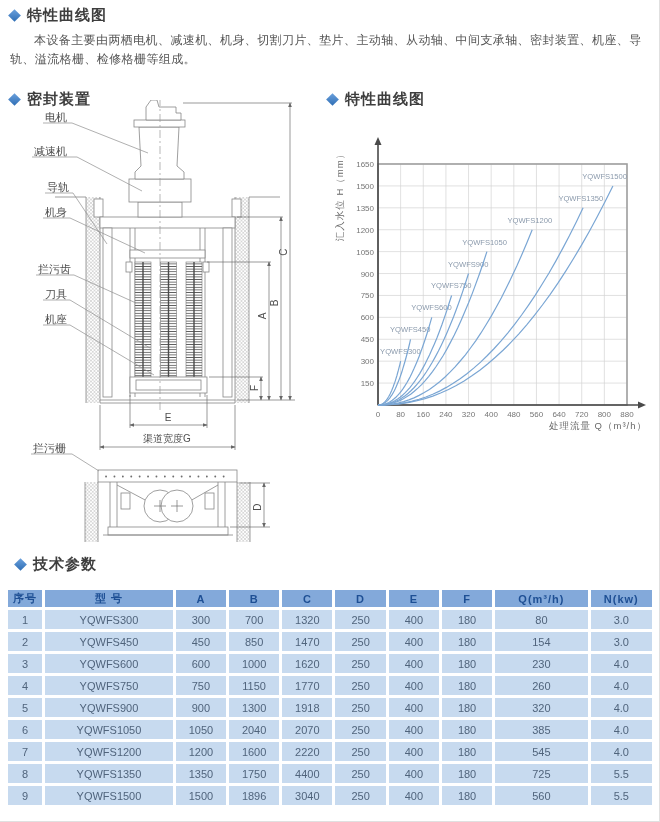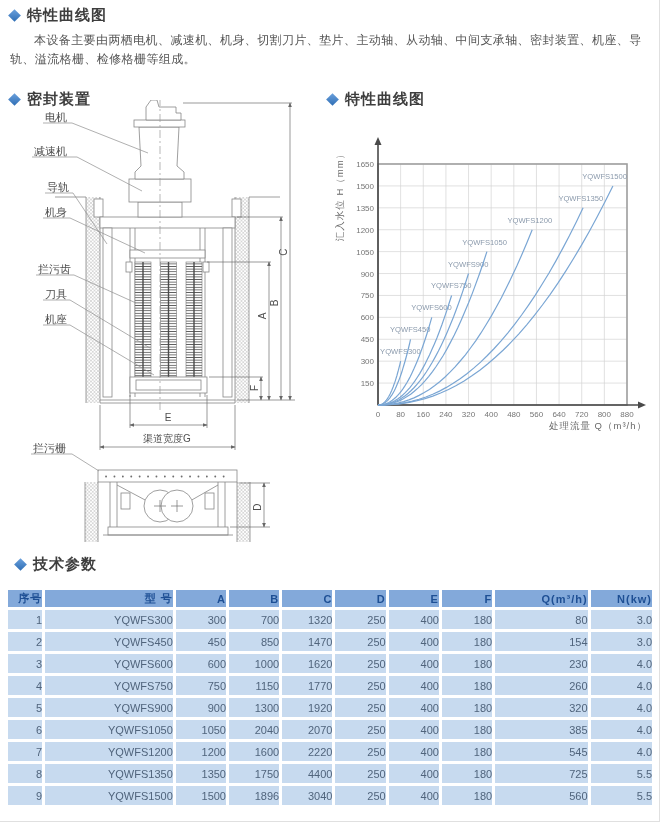--- a/index.html
+++ b/index.html
@@ -7,21 +7,21 @@
         font-family:"Liberation Sans","DejaVu Sans",sans-serif;
         border-right:1px solid #e0e0e0;border-bottom:1px solid #e0e0e0;box-sizing:border-box;}
   .heading{position:absolute;display:flex;align-items:center;gap:8px;
            font-size:15px;font-weight:bold;color:#3e3e3e;letter-spacing:1px;}
   .diamond{width:9px;height:9px;flex:0 0 9px;transform:rotate(45deg);
            background:linear-gradient(135deg,#6ba1dd,var(--accent,#2e6db4));}
   .intro{position:absolute;left:10px;top:31px;width:642px;font-size:12px;color:#555;
          line-height:1.58;text-indent:2em;letter-spacing:.4px;}
   
   table.params{position:absolute;left:5px;top:587px;width:650px;border-collapse:separate;
-               border-spacing:3px;table-layout:fixed;font-size:11px;text-align:right;}
+               border-spacing:3px;table-layout:fixed;font-size:11px;text-align:center;}
   table.params th{background:var(--th-bg,#83a9da);color:#1e4f94;font-weight:bold;
                   height:15px;padding:1px 0;letter-spacing:1px;}
   table.params td{background:var(--td-bg,#c7daef);color:#50647c;height:19px;padding:0;}
   
   svg text{font-family:"Liberation Sans","DejaVu Sans",sans-serif;}
   .ln{stroke:#878787;stroke-width:.8;fill:none;}
   .fw{stroke:#878787;stroke-width:.8;fill:#fff;}
   .thk{stroke:#4a4a4a;stroke-width:1.4;}
   .cl{stroke:#9a9a9a;stroke-width:.7;fill:none;stroke-dasharray:8 3 2 3;}
   .dim{stroke:#6e6e6e;stroke-width:.7;fill:none;}
@@ -315,21 +315,21 @@
           <td>400</td>
           <td>180</td>
           <td>260</td>
           <td>4.0</td>
         </tr>
         <tr>
           <td>5</td>
           <td>YQWFS900</td>
           <td>900</td>
           <td>1300</td>
-          <td>1920</td>
+          <td>1918</td>
           <td>250</td>
           <td>400</td>
           <td>180</td>
           <td>320</td>
           <td>4.0</td>
         </tr>
         <tr>
           <td>6</td>
           <td>YQWFS1050</td>
           <td>1050</td>

